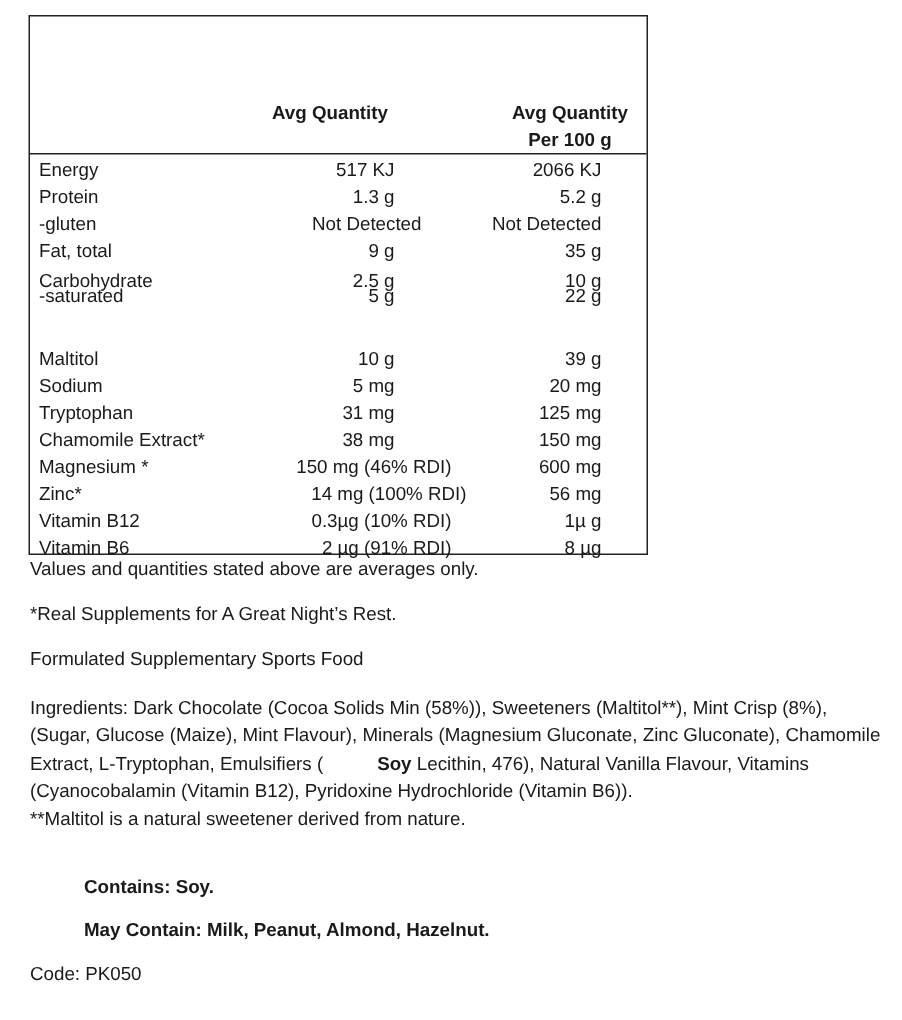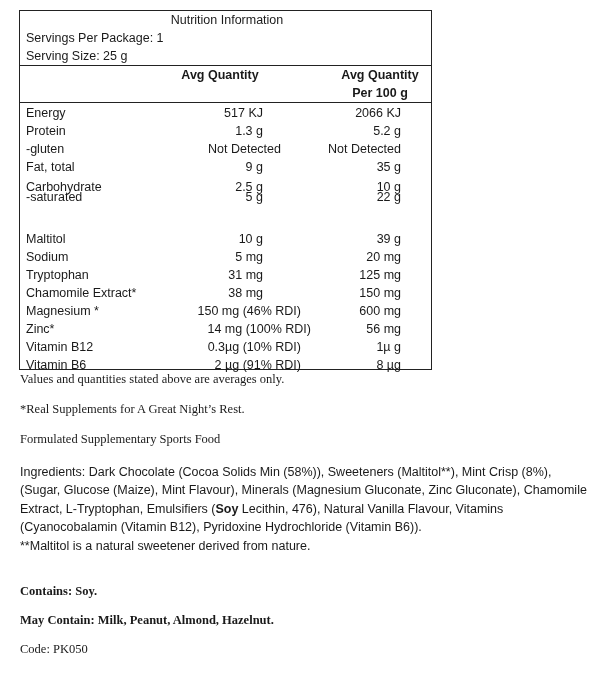--- a/index.html
+++ b/index.html
@@ -19,33 +19,28 @@
   .title { position: absolute; left: 0; right: 0; top: 2px; text-align: center; width: 254px; left: 80px; }
   .sp { position: absolute; left: 6px; top: 20px; }
   .ss { position: absolute; left: 6px; top: 38px; }
   .colh { position: absolute; text-align: center; line-height: 18px; top: 1px; font-weight: bold; }
   .colh1 { left: 140px; width: 120px; }
   .colh2 { left: 305px; width: 110px; }
   .row { position: absolute; left: 0; right: 0; height: 18px; line-height: 18px; }
   .row .name { position: absolute; left: 6px; }
   .row .v1 { position: absolute; right: 168px; text-align: right; white-space: nowrap; }
   .row .v2 { position: absolute; right: 30px; text-align: right; white-space: nowrap; }
-  .note { position: absolute; left: 20px; white-space: nowrap; font-family: Liberation Serif, serif; }
-  .bold { font-weight: bold; }
+  .note { position: absolute; left: 20px; white-space: nowrap; }
+  .bold { font-weight: bold; margin-left: 36px; }
   .ing { position: absolute; left: 20px; top: 463px; width: 575px; line-height: 18.4px; }
 </style>
 </head>
 <body>
 
 <div class="nut-table">
-  <div class="sec sec-head">
-    <div class="title">Nutrition Information</div>
-    <div class="sp">Servings Per Package: 1</div>
-    <div class="ss">Serving Size: 25 g</div>
-  </div>
   <div class="sec sec-cols">
     <div class="colh colh1">
       <div>Avg Quantity</div>
     </div>
     <div class="colh colh2">
       <div>Avg Quantity</div>
       <div>Per 100 g</div>
     </div>
   </div>
   <div class="sec sec-rows">

